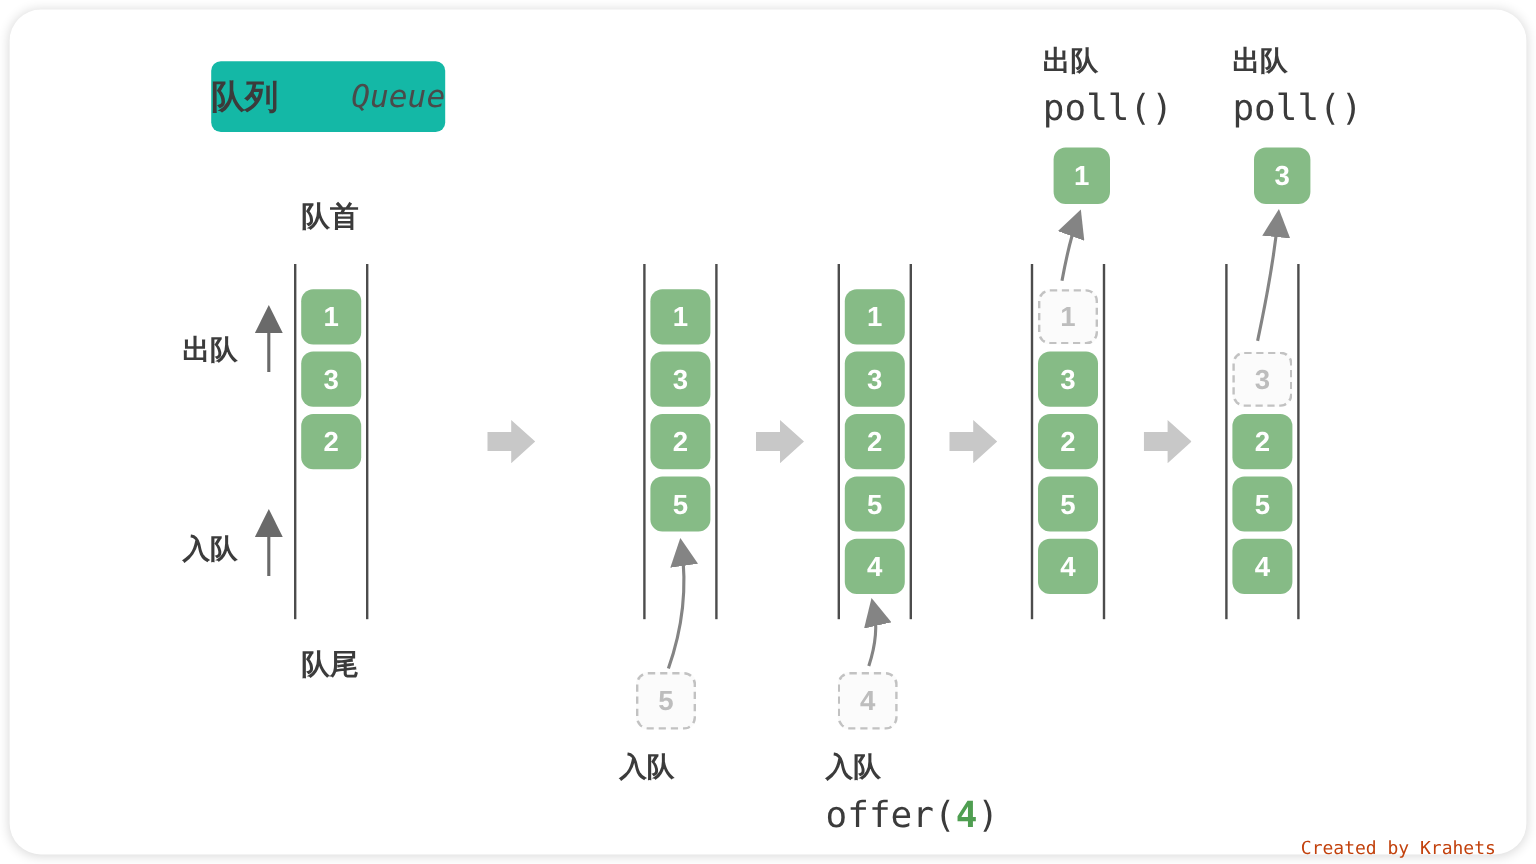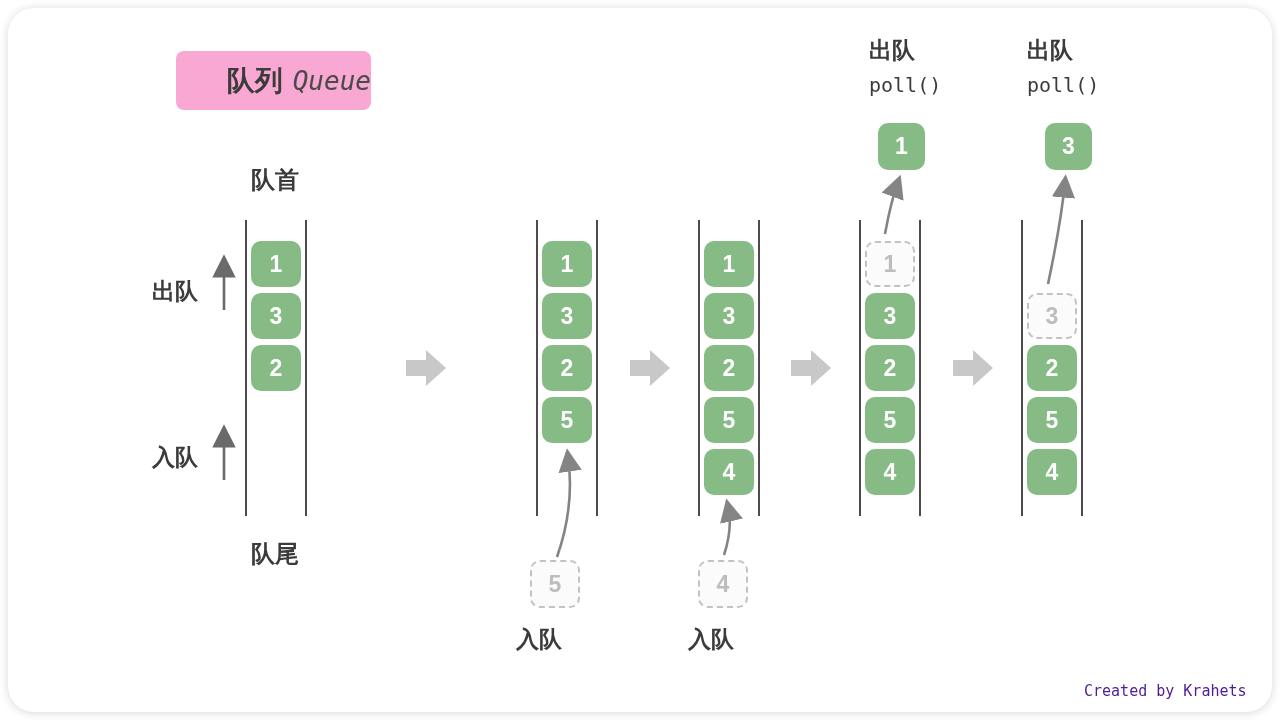--- a/index.html
+++ b/index.html
@@ -4,22 +4,22 @@
 <style>
   * { margin:0; padding:0; box-sizing:border-box; }
   html,body { width:1280px; height:720px; background:#ffffff; overflow:hidden;
               font-family:"Liberation Sans", sans-serif; }
   .canvas { position:absolute; left:8px; top:8px; width:1264px; height:704px;
             background:#ffffff; border-radius:26px;
             box-shadow:0 1px 10px rgba(0,0,0,0.16); }
   .abs { position:absolute; }
 
   
-  .title-box { left:168px; top:43px; width:195px; height:59px; background:#f9a8d4;
-               border-radius:8px; display:flex; align-items:center; justify-content:flex-end;
+  .title-box { left:168px; top:43px; width:195px; height:59px; background:#14b8a6;
+               border-radius:8px; display:flex; align-items:center; justify-content:space-between;
                gap:10px; }
   .title-zh { font-size:28px; font-weight:700; color:#3b3b3b; }
   .title-en { font-family:"DejaVu Sans Mono", monospace; font-size:26px; color:#4a4a4a;font-style:italic; }
 
   
   .cn-label { font-size:24px; font-weight:700; color:#3b3b3b; }
   .lbl-front { left:237px; top:156px; width:60px; text-align:center; }
   .lbl-rear  { left:237px; top:530px; width:60px; text-align:center; }
   .lbl-deq   { left:144px; top:268px; font-size:23px; }
   .lbl-enq   { left:144px; top:434px; font-size:23px; }
@@ -47,30 +47,30 @@
   .out-1 { left:870px; top:115px; } .out-3 { left:1037px; top:115px; }
 
   
   .block-arrow { top:342px; width:40px; height:36px; background:var(--blockarrow,#c8c8c8);
                  clip-path:polygon(0 28%, 50% 28%, 50% 0, 100% 50%, 50% 100%, 50% 72%, 0 72%); }
   .ba1 { left:398px; } .ba2 { left:622px; } .ba3 { left:783px; } .ba4 { left:945px; }
 
   
   .anno { display:flex; flex-direction:column; gap:7px; }
   .anno .zh { font-size:23px; font-weight:700; color:#3b3b3b; }
-  .anno .code { font-family:"DejaVu Sans Mono", monospace; font-size:20px; color:#3b3b3b;text-align:right; }
+  .anno .code { font-family:"DejaVu Sans Mono", monospace; font-size:30px; color:#3b3b3b;text-align:right; }
   .anno .code .arg { color:var(--arg,#4f9e51); font-weight:700; }
   .anno-enq1 { left:508px; top:616px; }
   .anno-enq2 { left:680px; top:616px; }
   .anno-deq1 { left:861px; top:27px; }
   .anno-deq2 { left:1019px; top:27px; }
 
   
-  .watermark { left:1076px; top:674px; font-family:"DejaVu Sans Mono", monospace;
-               font-size:15px; color:#4c1d95; }
+  .watermark { left:1076px; top:690px; font-family:"DejaVu Sans Mono", monospace;
+               font-size:15px; color:#c2410c; }
 
   
   .arrows { position:absolute; left:0; top:0; width:1280px; height:720px; pointer-events:none; }
   .arrows .curve    { stroke:#848484; stroke-width:2.6; fill:none; }
   .arrows .straight { stroke:#6a6a6a; stroke-width:2.6; fill:none; }
 </style>
 </head>
 <body>
 
 <div class="canvas">
@@ -126,20 +126,21 @@
   <div class="abs float-ghost in-4">4</div>
 
   <div class="abs float-green out-1">1</div>
   <div class="abs float-green out-3">3</div>
 
   <div class="abs anno anno-enq1">
     <span class="zh">入队</span>
   </div>
   <div class="abs anno anno-enq2">
     <span class="zh">入队</span>
+    <span class="code"><span>offer(</span><span class="arg">4</span><span>)</span></span>
   </div>
   <div class="abs anno anno-deq1">
     <span class="zh">出队</span>
     <span class="code">poll()</span>
   </div>
   <div class="abs anno anno-deq2">
     <span class="zh">出队</span>
     <span class="code">poll()</span>
   </div>
 

